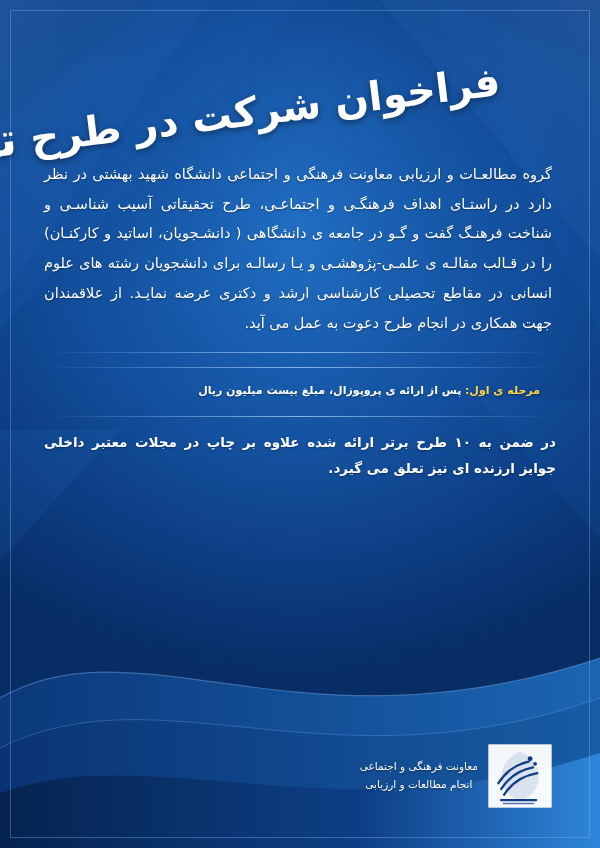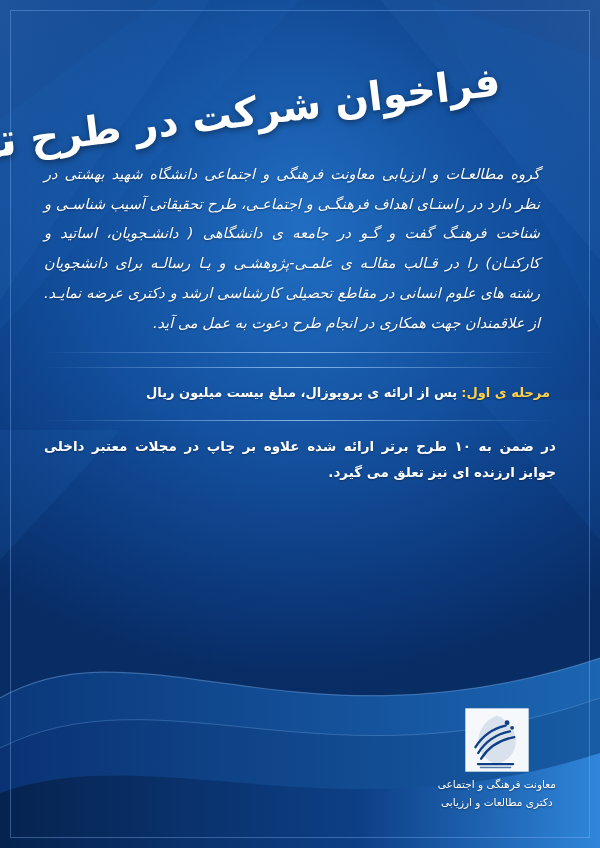--- a/index.html
+++ b/index.html
@@ -63,31 +63,30 @@
   }
   .body-text {
     color: #ffffff;
     font-size: 14.5px;
     line-height: 2.05;
     text-align: justify;
     direction: rtl;
     text-shadow: 0 1px 2px rgba(0,0,0,0.35);
   }
   .para {
-    margin: 0 16px 6px 0;
-    font-style: italic;
+    margin: 0 4px 6px 0;
   }
   .divider {
     height: 1px;
     margin: 14px 0 12px 0;
     background: linear-gradient(to left, rgba(255,255,255,0), rgba(170,210,255,0.75), rgba(255,255,255,0));
   }
   .phase {
-    margin: 4px 6px;
-    font-size: 13px;
+    margin: 4px 16px;
+    font-size: 11px;
     line-height: 1.95;
     direction: rtl;
   }
   .phase .lbl {
     color: #ffd24a;
     font-weight: bold;
   }
   .phase .val {
     color: #ffffff;
     font-weight: bold;
@@ -109,22 +108,22 @@
     position: absolute;
     left: 0; right: 0; bottom: 0;
     height: 300px;
     pointer-events: none;
   }
   .footer {
     position: absolute;
     right: 44px;
     bottom: 36px;
     display: flex;
-    flex-direction: column;
     align-items: center;
+    gap: 6px;
     z-index: 5;
   }
   .logo {
     width: 72px;
     height: 72px;
   }
   .footer-text {
     color: #ffffff;
     font-size: 10.5px;
     line-height: 1.7;
@@ -225,17 +224,17 @@
         <path d="M24 68 C34 52, 48 42, 68 38" stroke="#0e3f86" stroke-width="3.2" fill="none" stroke-linecap="round"></path>
         <path d="M28 76 C38 60, 52 50, 74 46" stroke="#0e3f86" stroke-width="3.2" fill="none" stroke-linecap="round"></path>
         <circle cx="64" cy="26" r="3.4"></circle>
         <circle cx="71" cy="33" r="2.6"></circle>
         <rect x="22" y="82" width="52" height="3" rx="1.5"></rect>
         <rect x="26" y="87" width="44" height="2.2" rx="1.1" opacity="0.7"></rect>
       </g>
     </svg>
     <div class="footer-text">
       <div>معاونت فرهنگی و اجتماعی</div>
-      <div>دکتری مطالعات و ارزیابی</div>
+      <div>انجام مطالعات و ارزیابی</div>
     </div>
   </div>
 
 </div>
 
 </body></html>

